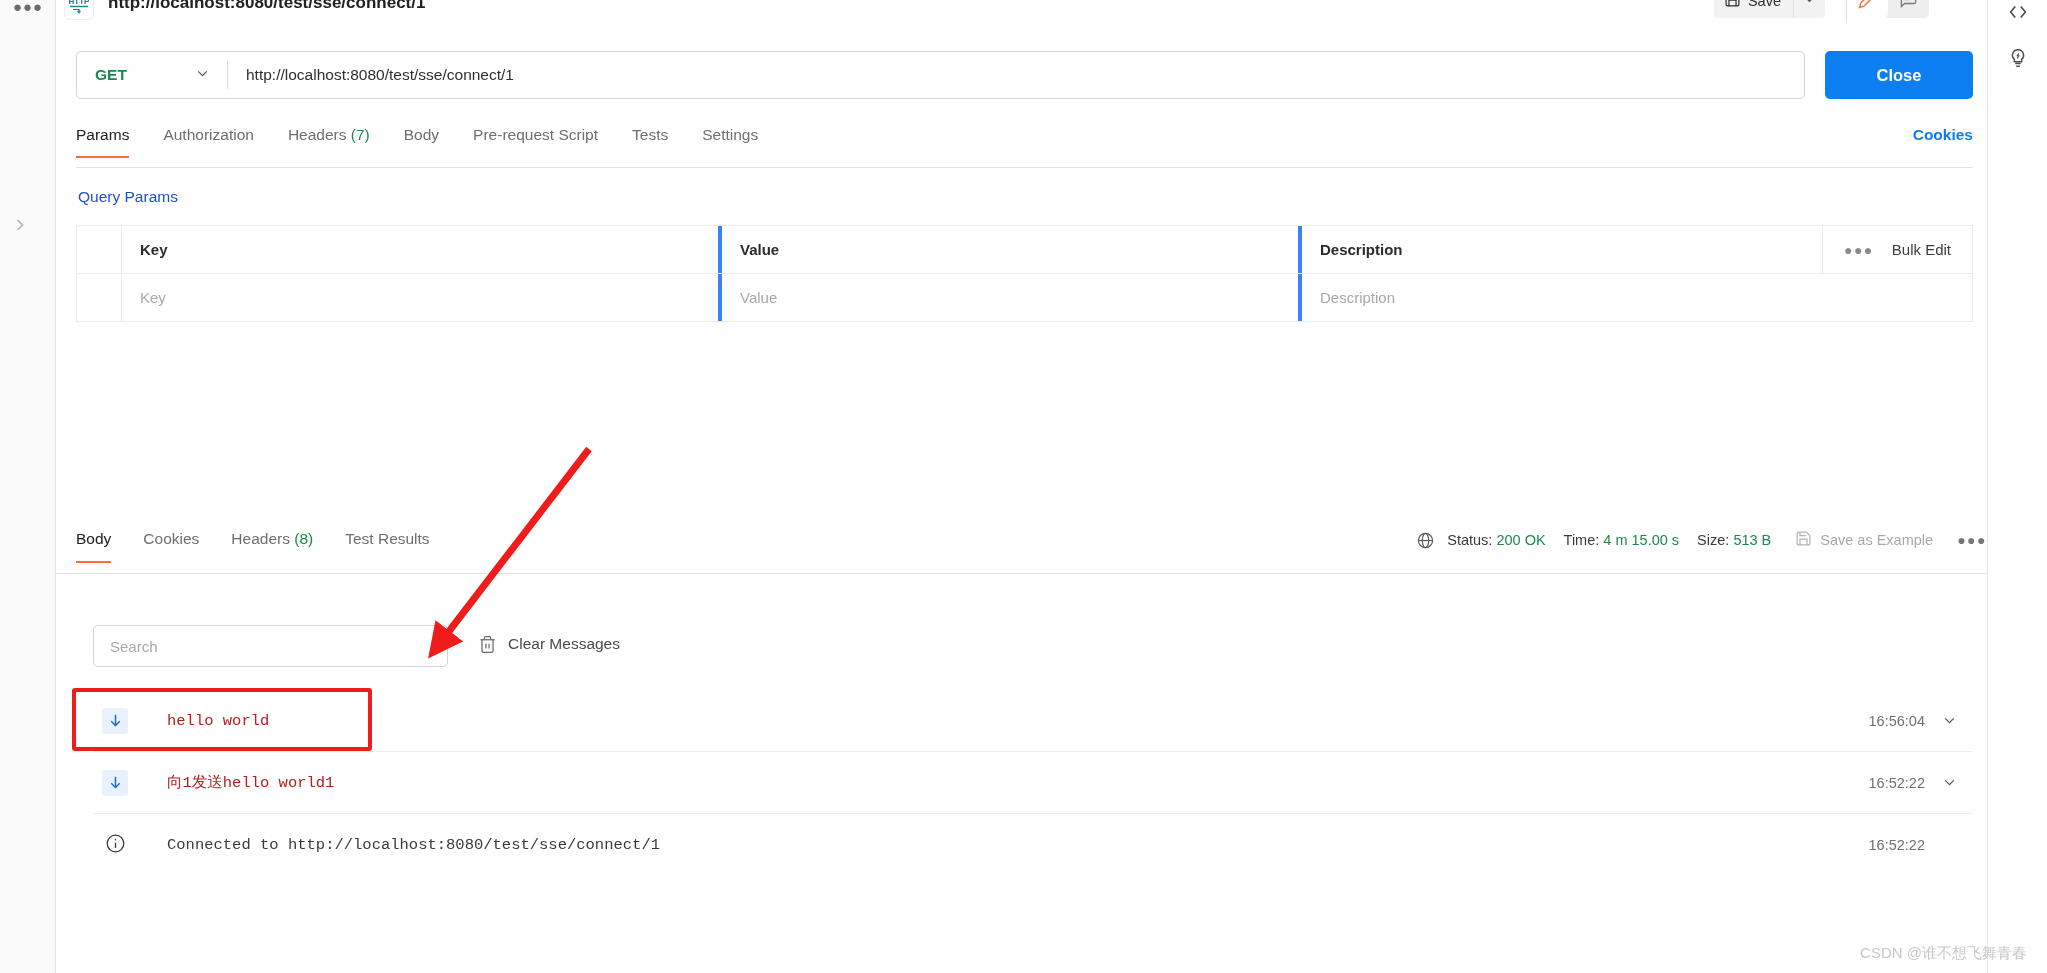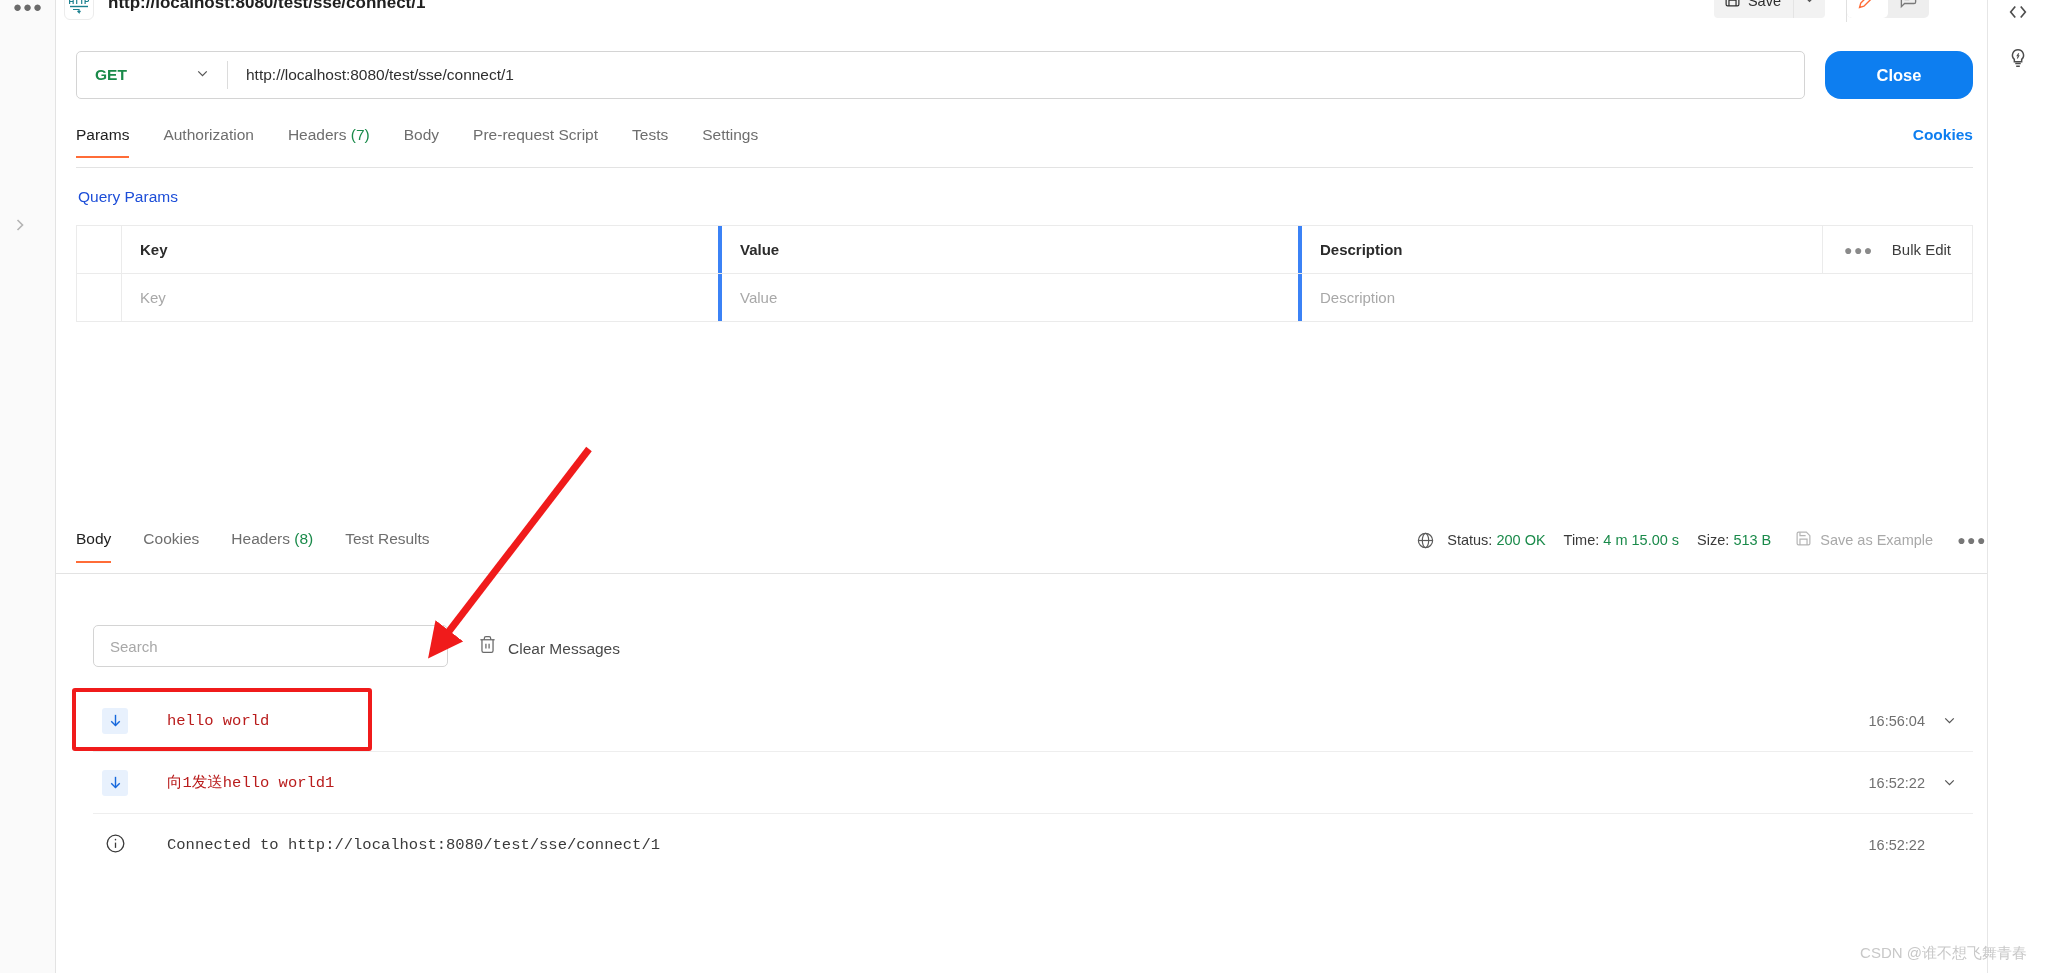--- a/index.html
+++ b/index.html
@@ -100,21 +100,21 @@
   }
   .method-label { font-size:15.5px; font-weight:bold; color:#1a8a4a; }
   .method-caret { color:#555; }
   .url-sep { width:1px; height:28px; background:#dcdcdc; }
   .url-text {
     flex:1; padding-left:18px; font-size:15.5px; color:#2f2f2f;
     white-space:nowrap; overflow:hidden;
   }
   .close-btn {
     position:absolute; right:0; top:0; width:148px; height:48px;
-    background:#0d7ef0; border:none; border-radius:16px;
+    background:#0d7ef0; border:none; border-radius:5px;
     color:#fff; font-size:16.5px; font-weight:bold; cursor:pointer;
     font-family:"Liberation Sans", sans-serif;
   }
 
   
   .req-tabs {
     position:absolute; left:76px; top:126px; right:74px; height:42px;
     border-bottom:1px solid #e3e3e3;
     display:flex; align-items:flex-start;
   }
@@ -193,21 +193,21 @@
   .search-row {
     position:absolute; left:93px; top:625px; display:flex; align-items:center;
   }
   .search-input {
     width:355px; height:42px; border:1px solid #d4d4d4; border-radius:5px;
     padding:0 16px; font-size:15px; color:#333; background:#fff;
     font-family:"Liberation Sans", sans-serif;
   }
   .search-input::placeholder { color:#a8a8a8; }
   .clear-msgs {
-    display:flex; align-items:flex-end; gap:11px; margin-left:30px;
+    display:flex; align-items:flex-start; gap:11px; margin-left:30px;
     font-size:15.5px; color:#4a4a4a; cursor:pointer;
   }
 
   
   .msg-list { position:absolute; left:93px; top:690px; right:74px; }
   .msg-row {
     display:flex; align-items:center; height:62px;
     border-bottom:1px solid #eeeeee;
   }
   .msg-row:last-child { border-bottom:none; }

